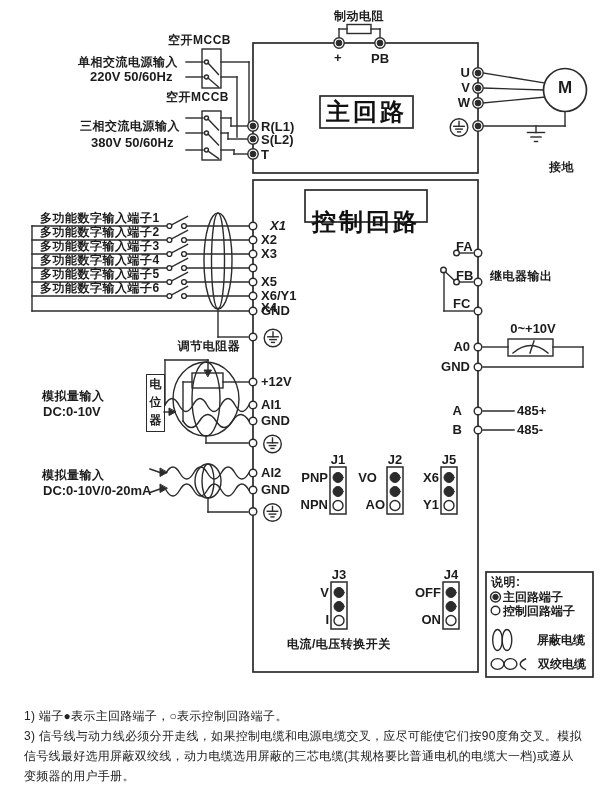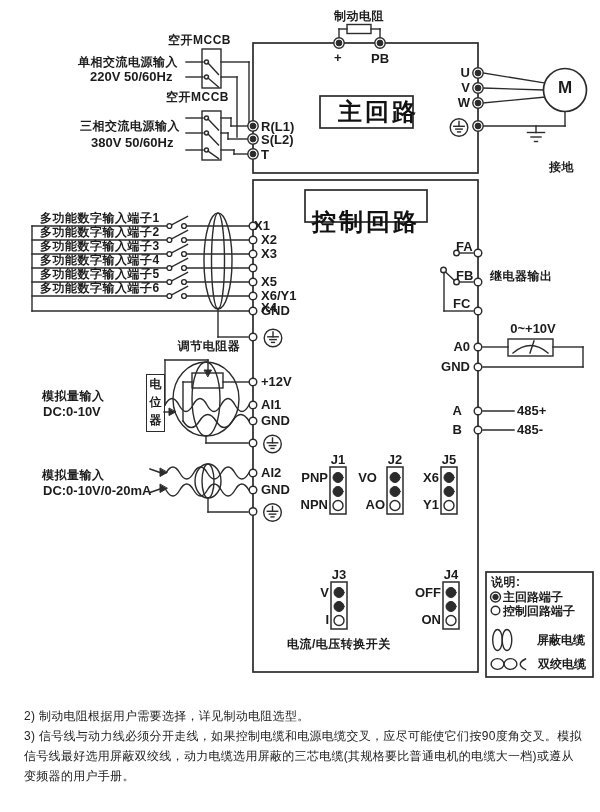--- a/index.html
+++ b/index.html
@@ -281,37 +281,37 @@
 <div class="lbl" style="left:91px;top:135px;">380V 50/60Hz</div>
 
 <div class="cjk ctr" style="left:327px;top:9px;width:64px;">制动电阻</div>
 <div class="lbl" style="left:334px;top:50px;">+</div>
 <div class="lbl" style="left:371px;top:51px;">PB</div>
 
 <div class="lbl" style="left:261px;top:119px;">R(L1)</div>
 <div class="lbl" style="left:261px;top:132px;">S(L2)</div>
 <div class="lbl" style="left:261px;top:147px;">T</div>
 
-<div class="title" style="left:320px;top:99px;width:93px;padding-left:12px;">主回路</div>
+<div class="title" style="left:320px;top:99px;width:93px;">主回路</div>
 <div class="title" style="left:305px;top:193px;width:122px;margin-top:16px;">控制回路</div>
 
 <div class="lbl rgt" style="left:452px;top:65px;width:18px;">U</div>
 <div class="lbl rgt" style="left:452px;top:80px;width:18px;">V</div>
 <div class="lbl rgt" style="left:452px;top:95px;width:18px;">W</div>
 <div class="lbl" style="left:558px;top:80px;font-size:17px;">M</div>
 <div class="cjk" style="left:549px;top:131px;margin-top:29px;">接地</div>
 
 <div class="cjk" style="left:40px;top:211px;">多功能数字输入端子1</div>
 <div class="cjk" style="left:40px;top:225px;">多功能数字输入端子2</div>
 <div class="cjk" style="left:40px;top:239px;">多功能数字输入端子3</div>
 <div class="cjk" style="left:40px;top:253px;">多功能数字输入端子4</div>
 <div class="cjk" style="left:40px;top:267px;">多功能数字输入端子5</div>
 <div class="cjk" style="left:40px;top:281px;">多功能数字输入端子6</div>
 
-<div class="lbl" style="left:254px;top:218px;">X1</div>
+<div class="lbl" style="left:270px;top:218px;font-style:italic;">X1</div>
 <div class="lbl" style="left:261px;top:232px;">X2</div>
 <div class="lbl" style="left:261px;top:246px;">X3</div>
 <div class="lbl" style="left:261px;top:260px;margin-top:40px;">X4</div>
 <div class="lbl" style="left:261px;top:274px;">X5</div>
 <div class="lbl" style="left:261px;top:288px;">X6/Y1</div>
 <div class="lbl" style="left:261px;top:303px;">GND</div>
 
 <div class="cjk ctr" style="left:153px;top:339px;width:112px;">调节电阻器</div>
 <div class="potbox">电位器</div>
 <div class="cjk" style="left:42px;top:389px;">模拟量输入</div>
@@ -356,17 +356,17 @@
 <div class="lbl rgt" style="left:408px;top:612px;width:33px;">ON</div>
 <div class="cjk" style="left:287px;top:637px;">电流/电压转换开关</div>
 
 <div class="cjk" style="left:491px;top:575px;">说明:</div>
 <div class="cjk" style="left:503px;top:590px;letter-spacing:0;">主回路端子</div>
 <div class="cjk" style="left:503px;top:604px;letter-spacing:0;">控制回路端子</div>
 <div class="cjk" style="left:537px;top:633px;letter-spacing:0;">屏蔽电缆</div>
 <div class="cjk" style="left:538px;top:657px;letter-spacing:0;">双绞电缆</div>
 
 <div class="notes">
-  <div class="note-item">2) 制动电阻根据用户需要选择，详见制动电阻选型。</div>
+  <div class="note-item">1) 端子●表示主回路端子，○表示控制回路端子。</div>
   <div class="note-item">3) 信号线与动力线必须分开走线，如果控制电缆和电源电缆交叉，应尽可能使它们按90度角交叉。模拟信号线最好选用屏蔽双绞线，动力电缆选用屏蔽的三芯电缆(其规格要比普通电机的电缆大一档)或遵从变频器的用户手册。</div>
 </div>
 
 </div>
 
 </body></html>

